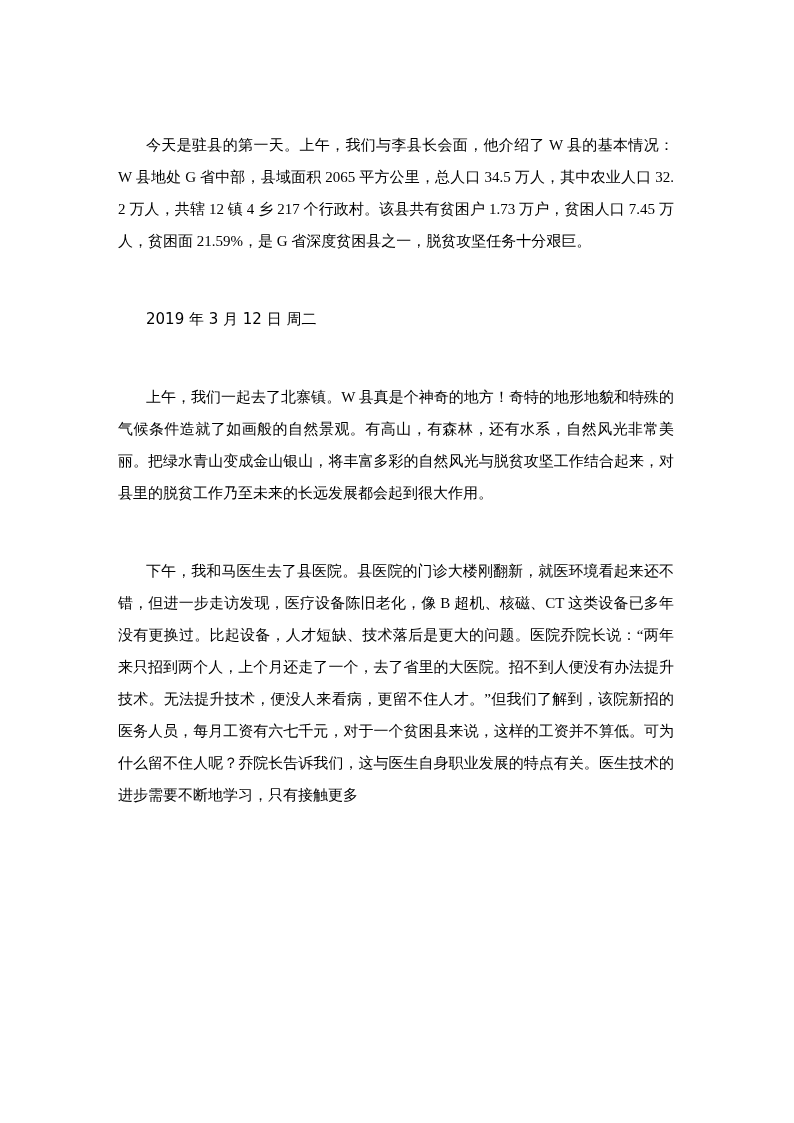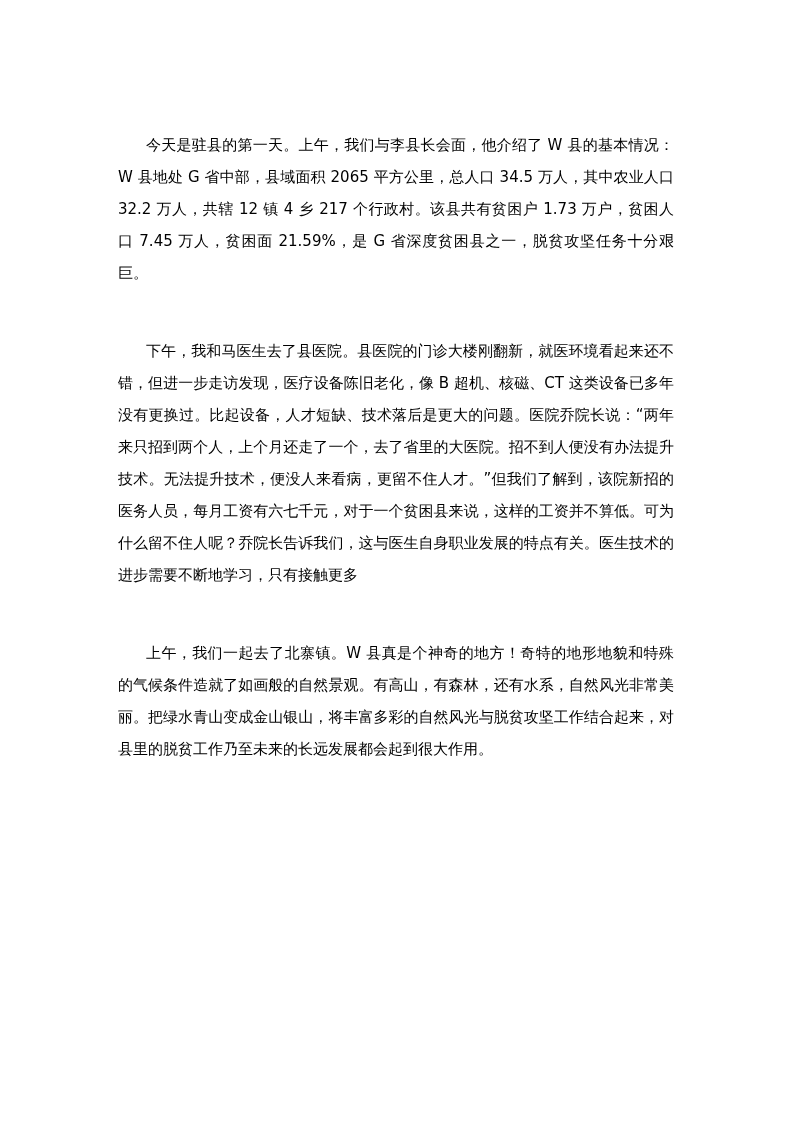--- a/index.html
+++ b/index.html
@@ -21,31 +21,33 @@
     font-family: "DejaVu Sans", sans-serif;
     font-size: 15px;
     line-height: 32px;
     color: #000000;
   }
   .para {
     margin: 0 0 46px 0;
     text-indent: 28px;
     text-align: justify;
     word-break: break-all;
+    font-family: Liberation Serif, serif;
   }
   .date-line {
     margin: 0 0 46px 0;
     text-indent: 28px;
     text-align: left;
   }
 </style>
 </head>
 <body>
 
 <div class="page">
   <p class="para">今天是驻县的第一天。上午，我们与李县长会面，他介绍了 W 县的基本情况：W 县地处 G 省中部，县域面积 2065 平方公里，总人口 34.5 万人，其中农业人口 32.2 万人，共辖 12 镇 4 乡 217 个行政村。该县共有贫困户 1.73 万户，贫困人口 7.45 万人，贫困面 21.59%，是 G 省深度贫困县之一，脱贫攻坚任务十分艰巨。</p>
 
 
+  <p class="date-line">2019 年 3 月 12 日  周二</p>
+
+  <p class="para">上午，我们一起去了北寨镇。W 县真是个神奇的地方！奇特的地形地貌和特殊的气候条件造就了如画般的自然景观。有高山，有森林，还有水系，自然风光非常美丽。把绿水青山变成金山银山，将丰富多彩的自然风光与脱贫攻坚工作结合起来，对县里的脱贫工作乃至未来的长远发展都会起到很大作用。</p>
 
   <p class="para">下午，我和马医生去了县医院。县医院的门诊大楼刚翻新，就医环境看起来还不错，但进一步走访发现，医疗设备陈旧老化，像 B 超机、核磁、CT 这类设备已多年没有更换过。比起设备，人才短缺、技术落后是更大的问题。医院乔院长说：“两年来只招到两个人，上个月还走了一个，去了省里的大医院。招不到人便没有办法提升技术。无法提升技术，便没人来看病，更留不住人才。”但我们了解到，该院新招的医务人员，每月工资有六七千元，对于一个贫困县来说，这样的工资并不算低。可为什么留不住人呢？乔院长告诉我们，这与医生自身职业发展的特点有关。医生技术的进步需要不断地学习，只有接触更多</p>
-
-  <p class="para">上午，我们一起去了北寨镇。W 县真是个神奇的地方！奇特的地形地貌和特殊的气候条件造就了如画般的自然景观。有高山，有森林，还有水系，自然风光非常美丽。把绿水青山变成金山银山，将丰富多彩的自然风光与脱贫攻坚工作结合起来，对县里的脱贫工作乃至未来的长远发展都会起到很大作用。</p>
 </div>
 
 </body></html>

